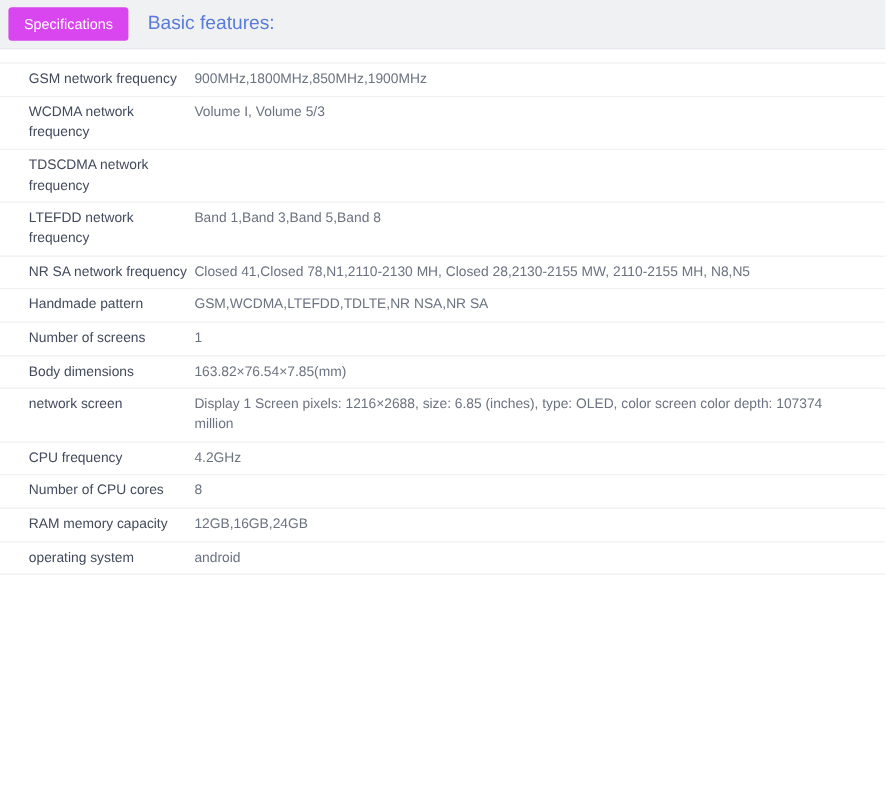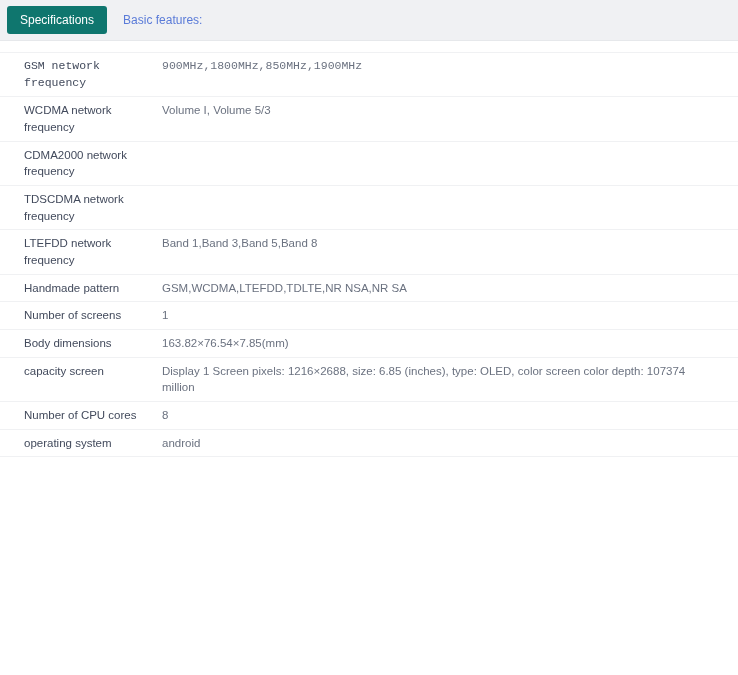--- a/index.html
+++ b/index.html
@@ -27,52 +27,51 @@
   .header-band {
     height: 41px;
     background: #f0f1f3;
     border-bottom: 1px solid #e6e8eb;
     display: flex;
     align-items: center;
     padding-left: 7px;
     box-sizing: border-box;
   }
   .tab-active {
-    background: #0f766e;
+    background: #d946ef;
     color: #ffffff;
     font-size: 12px;
     line-height: 1;
     padding: 8px 13px 8px 13px;
     border-radius: 3px;
     border: none;
     cursor: pointer;
     font-family: "Liberation Sans", sans-serif;
     white-space: nowrap;
   }
   .tab-link {
     color: #5a7bd8;
-    font-size: 12px;
+    font-size: 16px;
     margin-left: 16px;
     white-space: nowrap;
     cursor: pointer;
   }
 
   
   .spec-table {
     width: 100%;
     border-collapse: collapse;
     margin-top: 11px;
     table-layout: fixed;
   }
   .spec-table tr {
     border-bottom: 1px solid #f0f1f3;
   }
   .spec-table tr:first-child {
     border-top: 1px solid #f0f1f3;
-    font-family: Liberation Mono, monospace;
   }
   .spec-table td {
     vertical-align: top;
     padding: 5px 0 5px 0;
     font-size: 11.5px;
     line-height: 1.45;
   }
   .cell-label {
     width: 162px;
     padding-left: 24px !important;
@@ -104,50 +103,58 @@
     <tbody>
       <tr>
         <td class="cell-label">GSM network frequency</td>
         <td class="cell-value">900MHz,1800MHz,850MHz,1900MHz</td>
       </tr>
       <tr>
         <td class="cell-label">WCDMA network frequency</td>
         <td class="cell-value">Volume I, Volume 5/3</td>
       </tr>
       <tr>
-        <td class="cell-label">CDMA2000 network frequency</td>
-        <td class="cell-value"></td>
-      </tr>
-      <tr>
         <td class="cell-label">TDSCDMA network frequency</td>
         <td class="cell-value"></td>
       </tr>
       <tr>
         <td class="cell-label">LTEFDD network frequency</td>
         <td class="cell-value">Band 1,Band 3,Band 5,Band 8</td>
+      </tr>
+      <tr>
+        <td class="cell-label">NR SA network frequency</td>
+        <td class="cell-value">Closed 41,Closed 78,N1,2110-2130 MH, Closed 28,2130-2155 MW, 2110-2155 MH, N8,N5</td>
       </tr>
       <tr>
         <td class="cell-label">Handmade pattern</td>
         <td class="cell-value">GSM,WCDMA,LTEFDD,TDLTE,NR NSA,NR SA</td>
       </tr>
       <tr>
         <td class="cell-label">Number of screens</td>
         <td class="cell-value">1</td>
       </tr>
       <tr>
         <td class="cell-label">Body dimensions</td>
         <td class="cell-value">163.82×76.54×7.85(mm)</td>
       </tr>
       <tr>
-        <td class="cell-label">capacity screen</td>
+        <td class="cell-label">network screen</td>
         <td class="cell-value">Display 1 Screen pixels: 1216×2688, size: 6.85 (inches), type: OLED, color screen color depth: 107374 million</td>
+      </tr>
+      <tr>
+        <td class="cell-label">CPU frequency</td>
+        <td class="cell-value">4.2GHz</td>
       </tr>
       <tr>
         <td class="cell-label">Number of CPU cores</td>
         <td class="cell-value">8</td>
+      </tr>
+      <tr>
+        <td class="cell-label">RAM memory capacity</td>
+        <td class="cell-value">12GB,16GB,24GB</td>
       </tr>
       <tr>
         <td class="cell-label">operating system</td>
         <td class="cell-value">android</td>
       </tr>
 
     </tbody>
   </table>
 
 </div>

